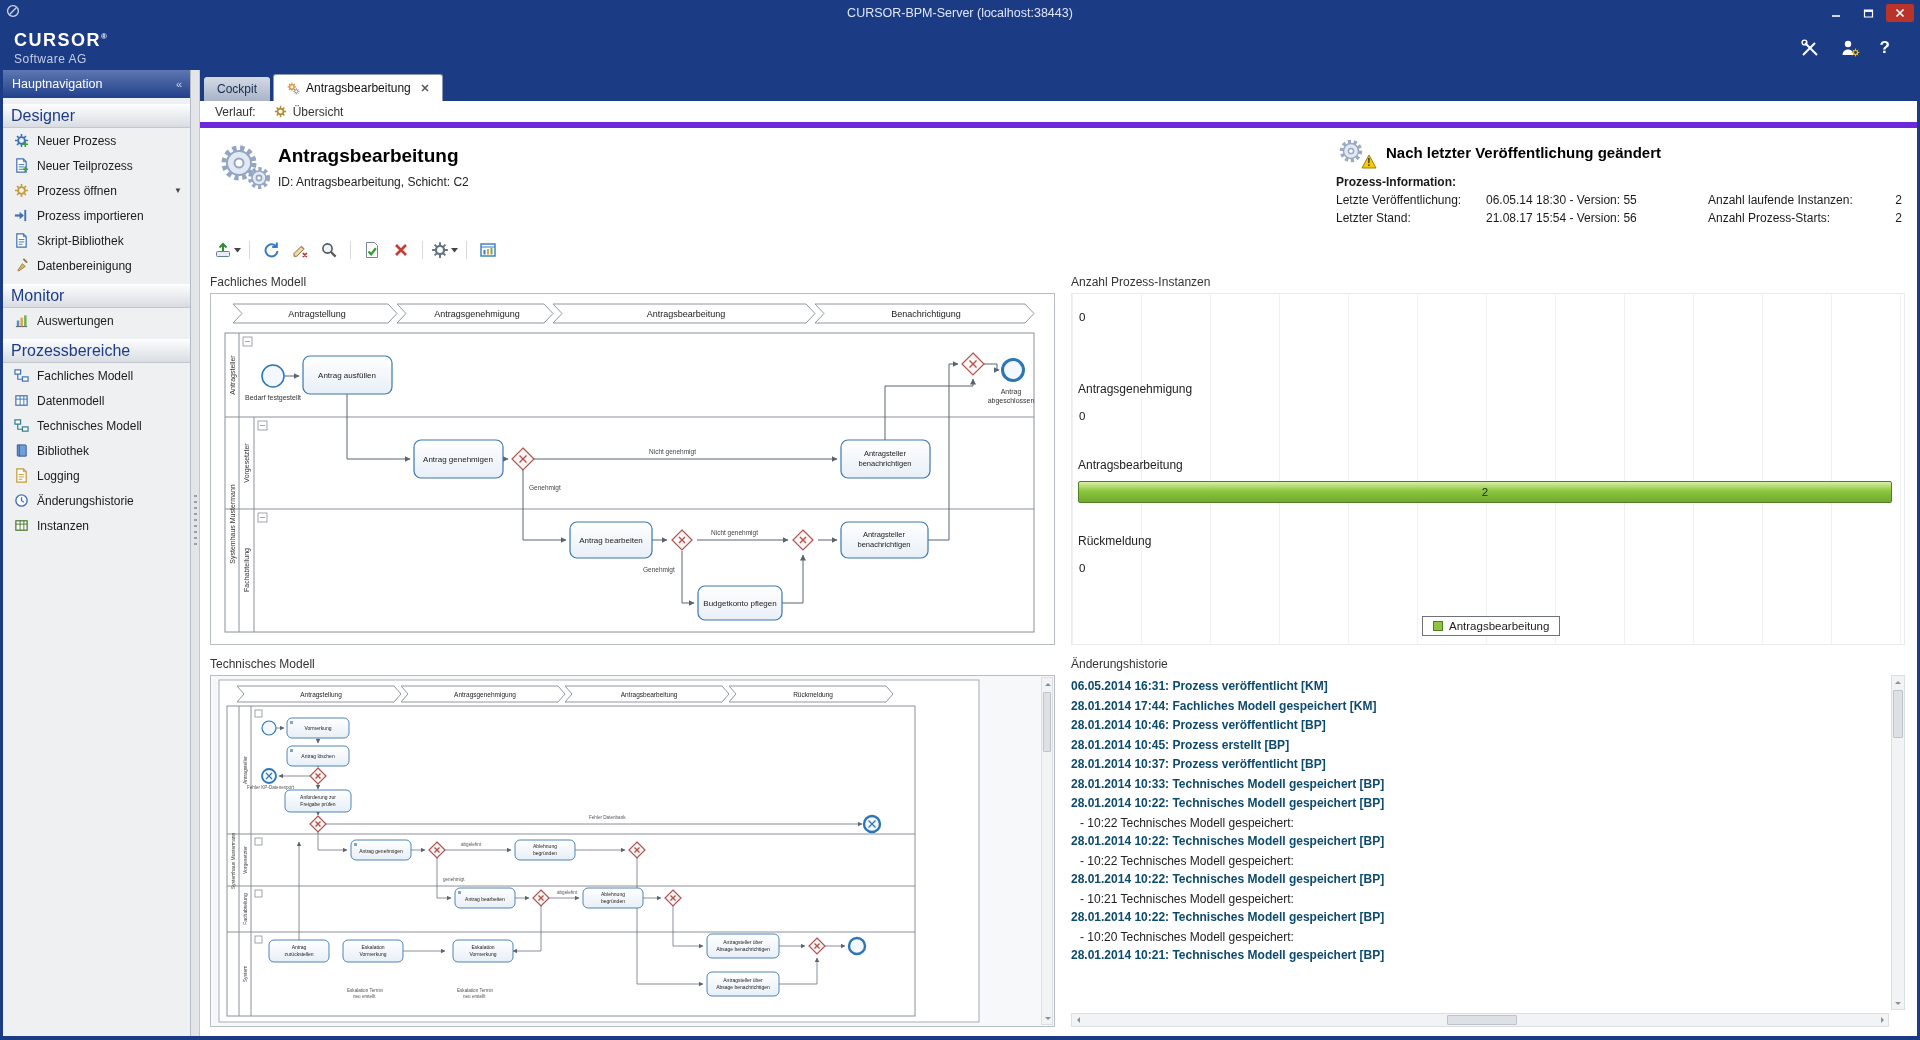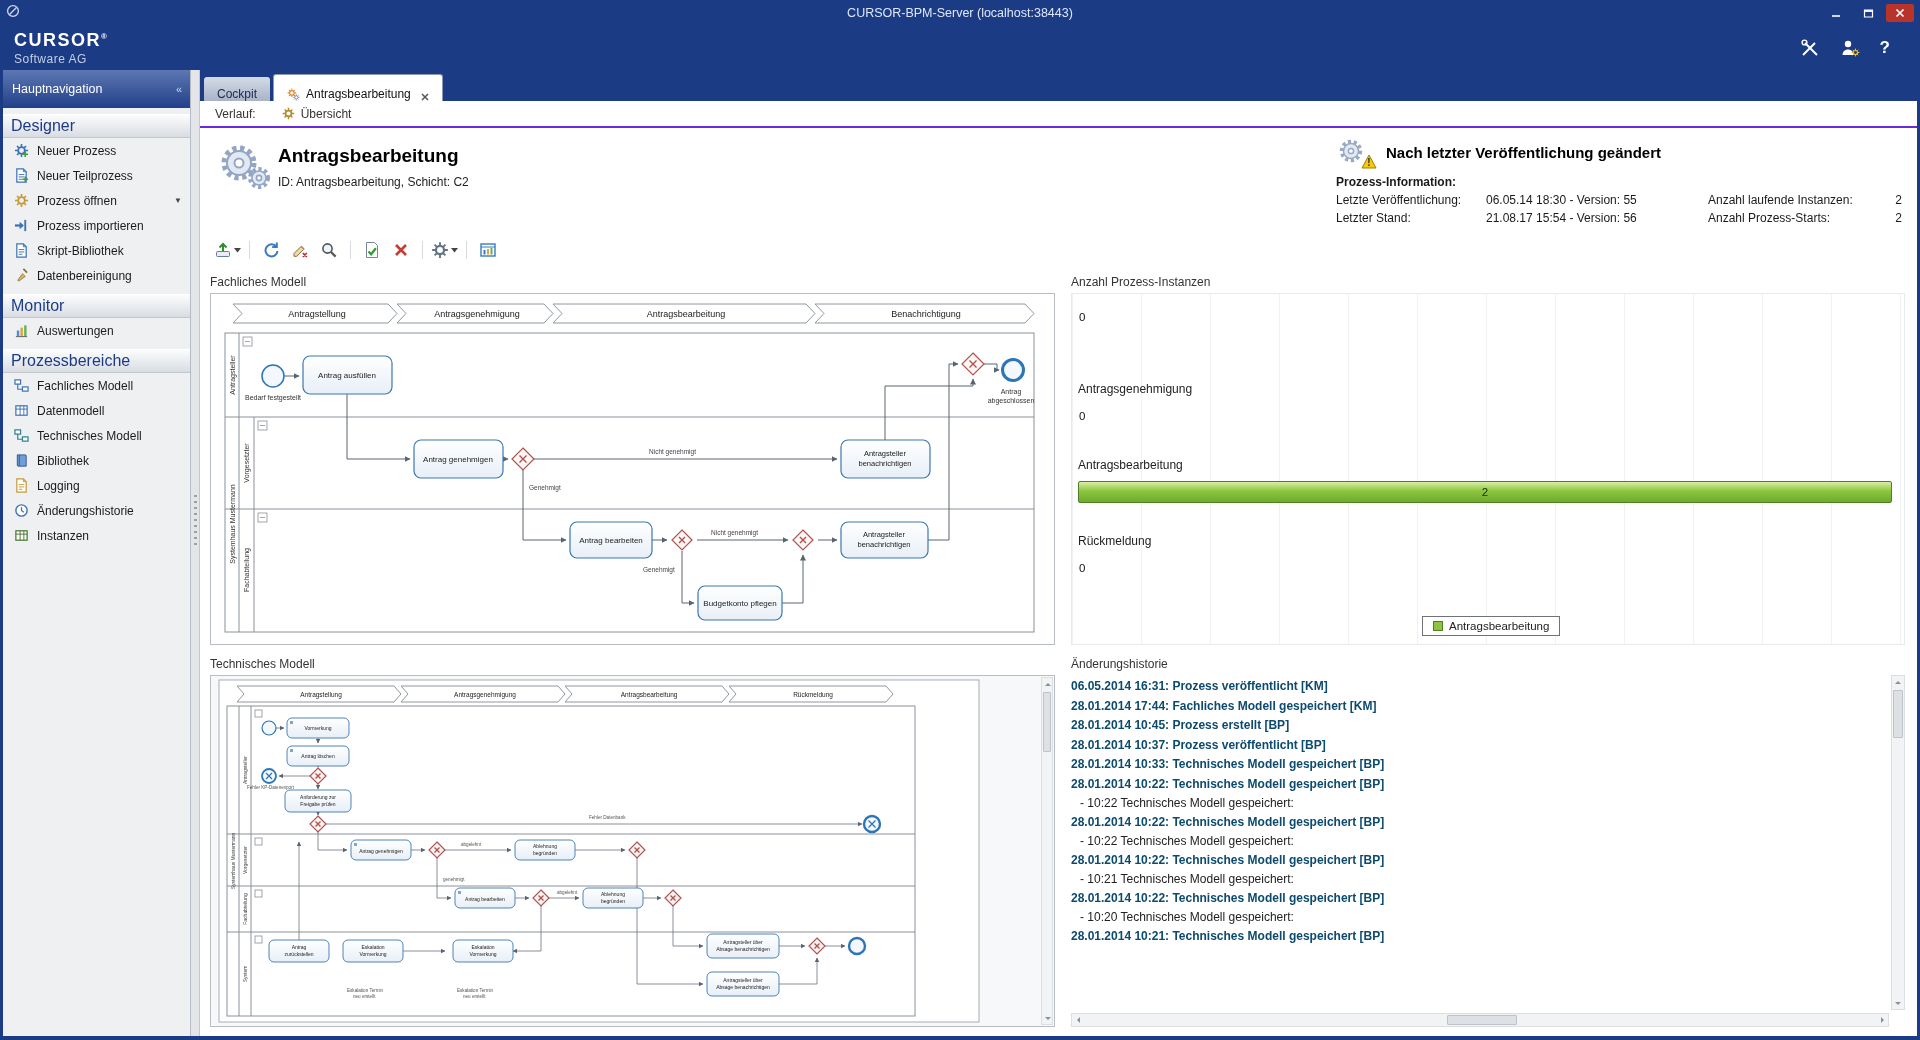--- a/index.html
+++ b/index.html
@@ -18,36 +18,36 @@
 .brand-name{font-size:18px;font-weight:bold;letter-spacing:1.5px;line-height:1}
 .brand-sub{font-size:12px;color:#c3cfe8;margin-top:3px;letter-spacing:.5px}
 .brand-reg{font-size:8px;vertical-align:super}
 .top-icons{margin-left:auto;display:flex;gap:20px;align-items:center;padding-right:16px}
 .top-icons .ticn{cursor:pointer;display:flex;align-items:center;justify-content:center}
 .help-glyph{font-size:17px;font-weight:bold;color:#fff}
 
 .app{flex:1;display:flex;min-height:0;margin:0 3px 4px}
 
 .sidebar{width:188px;background:#eef0f2;display:flex;flex-direction:column;border-right:1px solid #b6bcc4}
-.side-head{height:38px;background:linear-gradient(#5d77b2,#21408a);color:#fff;font-size:12.5px;display:flex;align-items:center;padding:0 9px;flex:0 0 auto}
+.side-head{height:28px;background:linear-gradient(#5d77b2,#21408a);color:#fff;font-size:12.5px;display:flex;align-items:center;padding:0 9px;flex:0 0 auto}
 .side-collapse{margin-left:auto;color:#cdd8ef;font-size:11px;cursor:pointer;letter-spacing:-1px}
 .side-sec{height:24px;background:linear-gradient(#fbfcfd,#d9dde2);border-top:1px solid #fff;border-bottom:1px solid #c2c7cd;color:#1d3c87;font-size:16px;display:flex;align-items:center;padding:0 8px;margin-top:6px}
 .side-sec:first-of-type{margin-top:4px}
 .side-item{height:25px;display:flex;align-items:center;gap:8px;padding:0 8px 0 11px;font-size:12px;color:#1b1b1b;cursor:pointer;white-space:nowrap}
 .side-item .caret{margin-left:auto;font-size:8px;color:#444}
 .splitter{width:9px;background:#e3e5e9;border-right:1px solid #c4c8ce;position:relative;cursor:col-resize}
 .splitter .dots{position:absolute;top:44%;left:3px;width:3px;height:52px;background:repeating-linear-gradient(#9aa0a8 0 2px,transparent 2px 6px)}
 
 .main{flex:1;display:flex;flex-direction:column;background:#fff;min-width:0}
 .tabbar{height:31px;background:#1c3b85;display:flex;align-items:flex-end;padding-left:4px;gap:3px;flex:0 0 auto}
-.tab{display:flex;align-items:flex-end;gap:6px;padding:0 13px;font-size:12px;border-radius:3px 3px 0 0;cursor:pointer}
+.tab{display:flex;align-items:center;gap:6px;padding:0 13px;font-size:12px;border-radius:3px 3px 0 0;cursor:pointer}
 .tab.inactive{background:linear-gradient(#d4dbe6,#a8b3c7);color:#17294f;height:24px}
 .tab.active{background:#fff;color:#111;height:27px;border:1px solid #8d99ad;border-bottom:none}
 .tab .tx{margin-left:4px;display:flex;align-items:center;cursor:pointer}
-.verlauf{height:27px;display:flex;align-items:center;gap:20px;padding:0 15px;font-size:12px;color:#333;border-bottom:2px solid #6d28d9;flex:0 0 auto}
+.verlauf{height:27px;display:flex;align-items:center;gap:12px;padding:0 15px;font-size:12px;color:#333;border-bottom:6px solid #6d28d9;flex:0 0 auto}
 .crumb{display:flex;align-items:center;gap:6px;cursor:pointer;padding:2px 6px}
 
 .phead{height:107px;position:relative;flex:0 0 auto}
 .bigicon{position:absolute;left:18px;top:12px}
 .ptitle{position:absolute;left:78px;top:17px;font-size:19px;font-weight:bold;color:#000}
 .psub{position:absolute;left:78px;top:47px;font-size:12px;color:#222}
 .pinfo{position:absolute;left:1136px;top:4px;width:772px;font-size:12px;color:#1a1a1a}
 .pinfo .warnicon{position:absolute;left:0;top:4px}
 .pinfo .note{position:absolute;left:50px;top:12px;font-size:15px;font-weight:bold;color:#000}
 .pinfo .pih{position:absolute;left:0;top:43px;font-weight:bold}
@@ -823,20 +823,21 @@
               </div>
             </div>
           </div>
 
           <div>
             <div class="sec-label">Änderungshistorie</div>
             <div class="hist-panel">
               <div class="hist-list">
                 <div class="h-entry">06.05.2014 16:31: Prozess veröffentlicht [KM]</div>
                 <div class="h-entry">28.01.2014 17:44: Fachliches Modell gespeichert [KM]</div>
+                <div class="h-entry">28.01.2014 10:46: Prozess veröffentlicht [BP]</div>
                 <div class="h-entry">28.01.2014 10:45: Prozess erstellt [BP]</div>
                 <div class="h-entry">28.01.2014 10:37: Prozess veröffentlicht [BP]</div>
                 <div class="h-entry">28.01.2014 10:33: Technisches Modell gespeichert [BP]</div>
                 <div class="h-entry">28.01.2014 10:22: Technisches Modell gespeichert [BP]</div>
                 <div class="h-sub">- 10:22 Technisches Modell gespeichert:</div>
                 <div class="h-entry">28.01.2014 10:22: Technisches Modell gespeichert [BP]</div>
                 <div class="h-sub">- 10:22 Technisches Modell gespeichert:</div>
                 <div class="h-entry">28.01.2014 10:22: Technisches Modell gespeichert [BP]</div>
                 <div class="h-sub">- 10:21 Technisches Modell gespeichert:</div>
                 <div class="h-entry">28.01.2014 10:22: Technisches Modell gespeichert [BP]</div>

